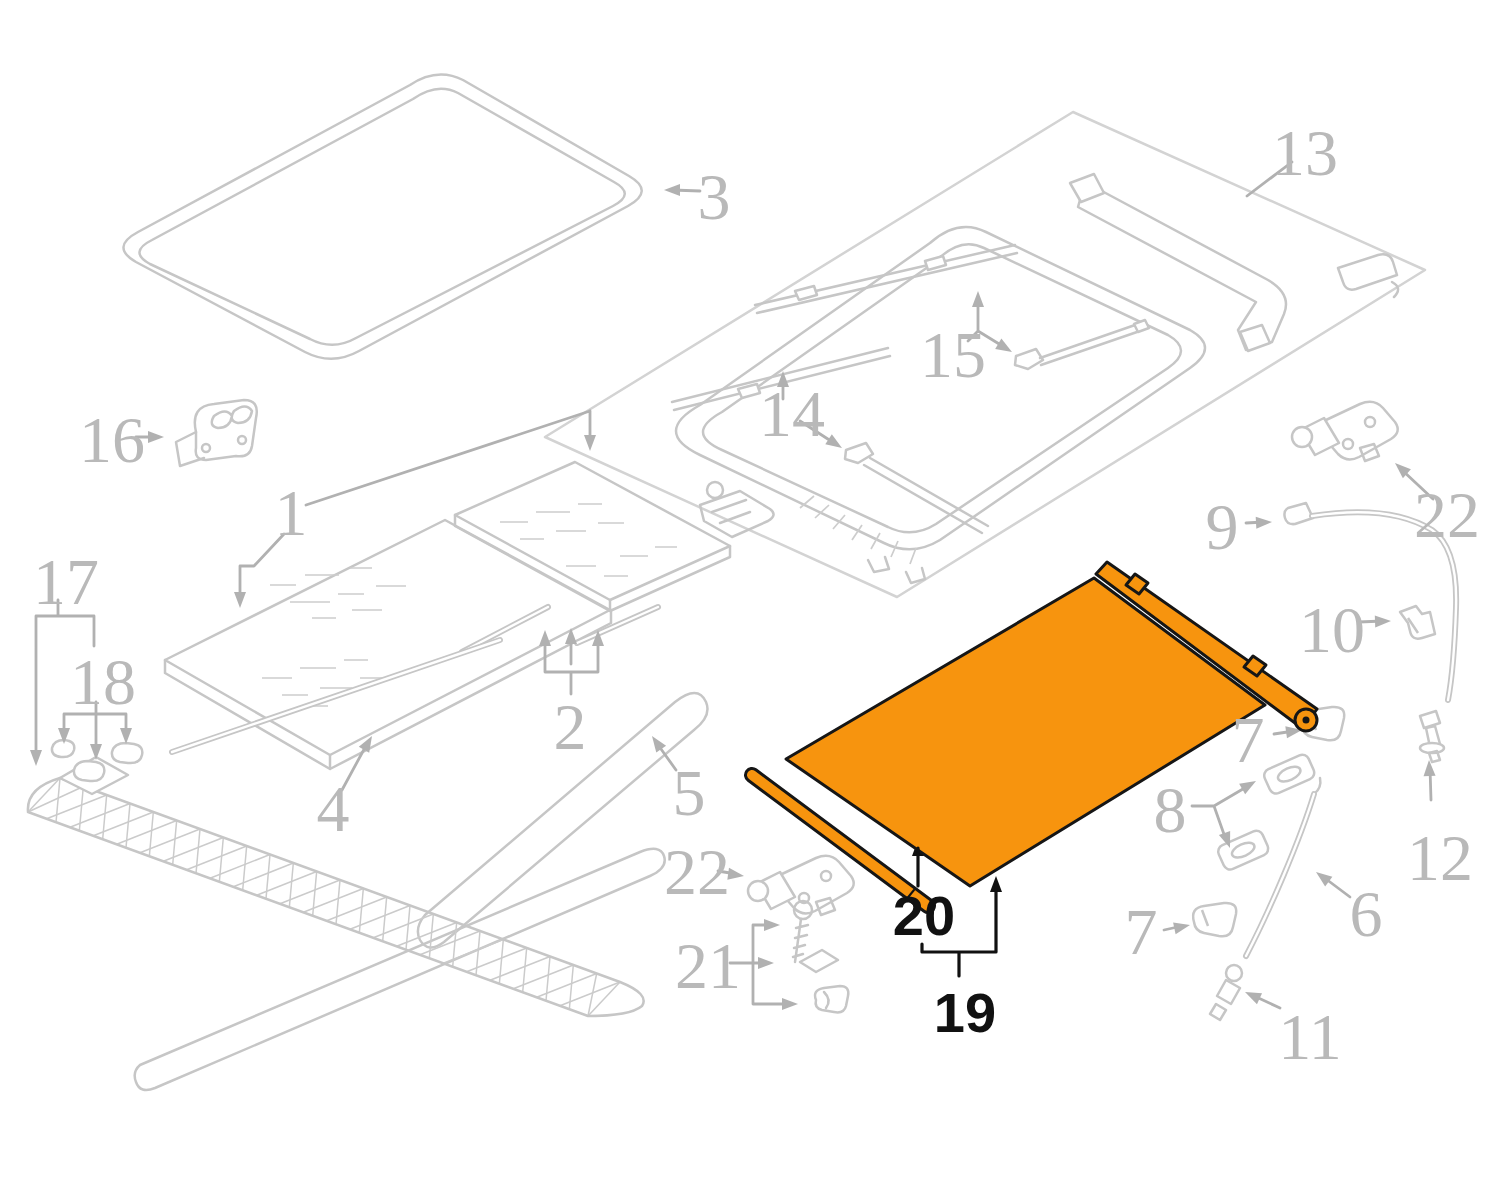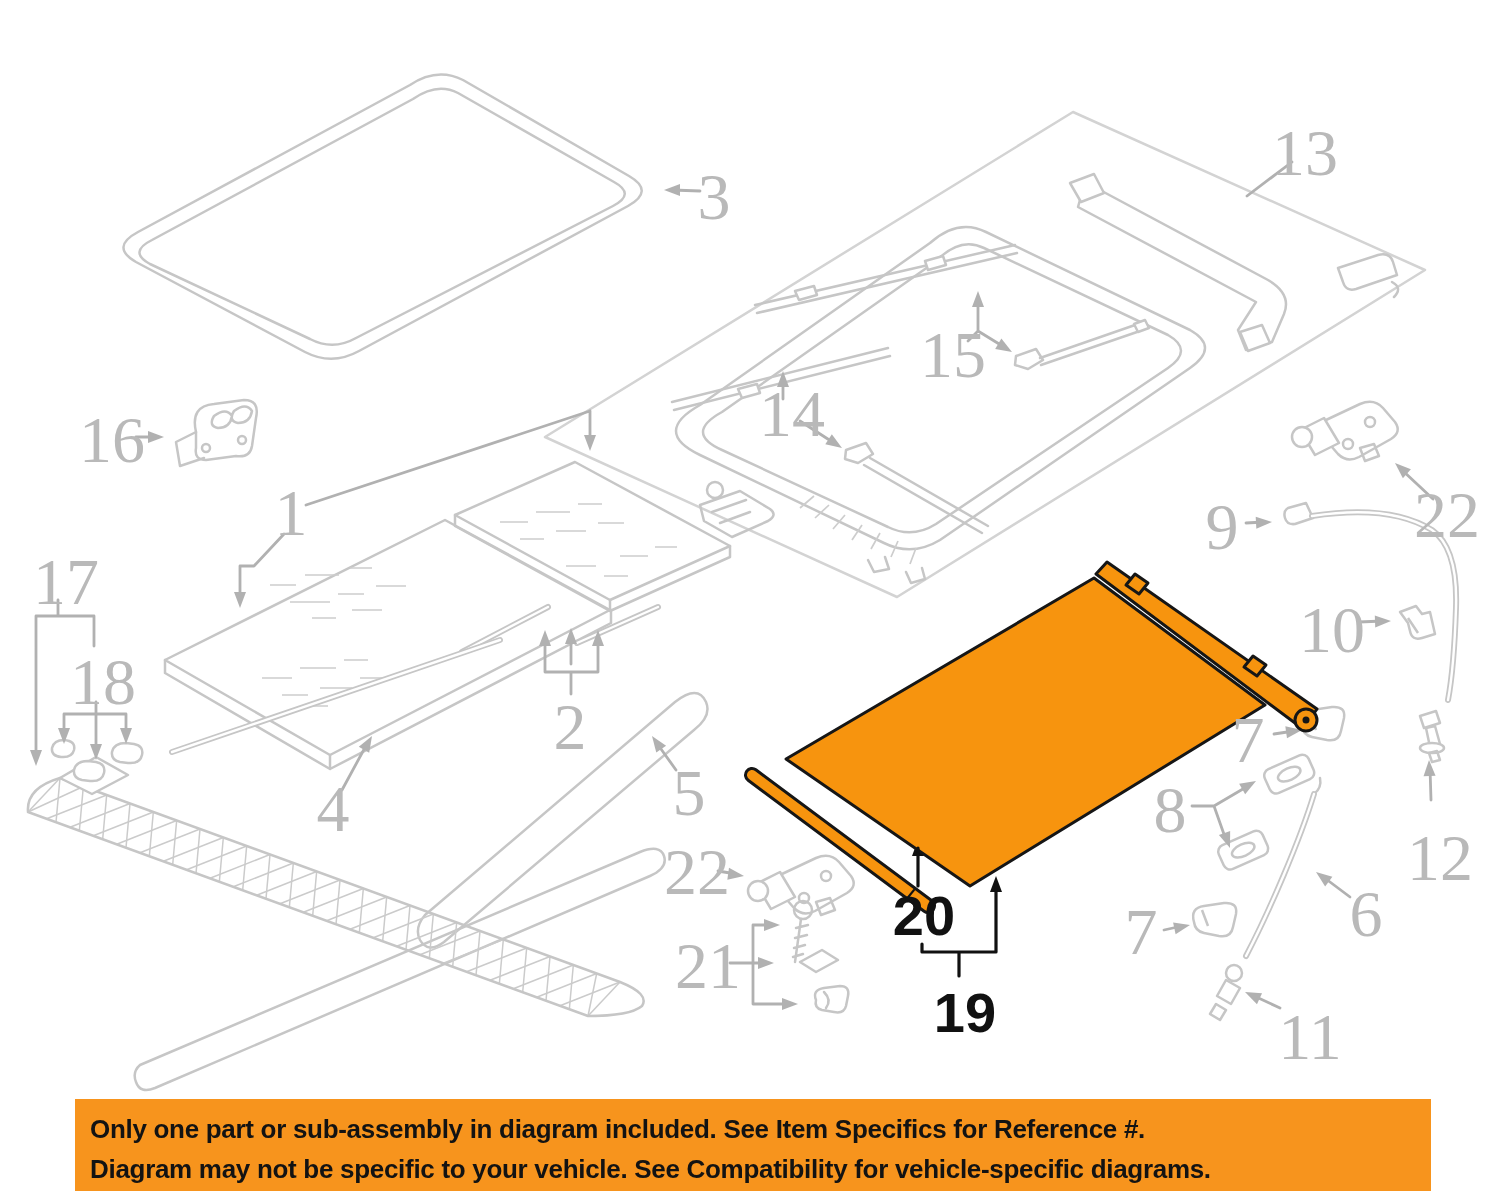--- a/index.html
+++ b/index.html
@@ -338,17 +338,13 @@
         <text x="66" y="581" text-anchor="middle" dominant-baseline="central" class="g">17</text>
         <text x="103" y="681" text-anchor="middle" dominant-baseline="central" class="g">18</text>
         <text x="965" y="1012" text-anchor="middle" dominant-baseline="central" class="b">19</text>
         <text x="924" y="915" text-anchor="middle" dominant-baseline="central" class="b">20</text>
         <text x="708" y="965" text-anchor="middle" dominant-baseline="central" class="g">21</text>
         <text x="1447" y="514" text-anchor="middle" dominant-baseline="central" class="g">22</text>
         <text x="697" y="871" text-anchor="middle" dominant-baseline="central" class="g">22</text>
       </g>
 </svg>
 
-<div id="banner">
-  <div>Only one part or sub-assembly in diagram included. See Item Specifics for Reference #.</div>
-  <div>Diagram may not be specific to your vehicle. See Compatibility for vehicle-specific diagrams.</div>
 </div>
-</div>
 
 </body></html>

